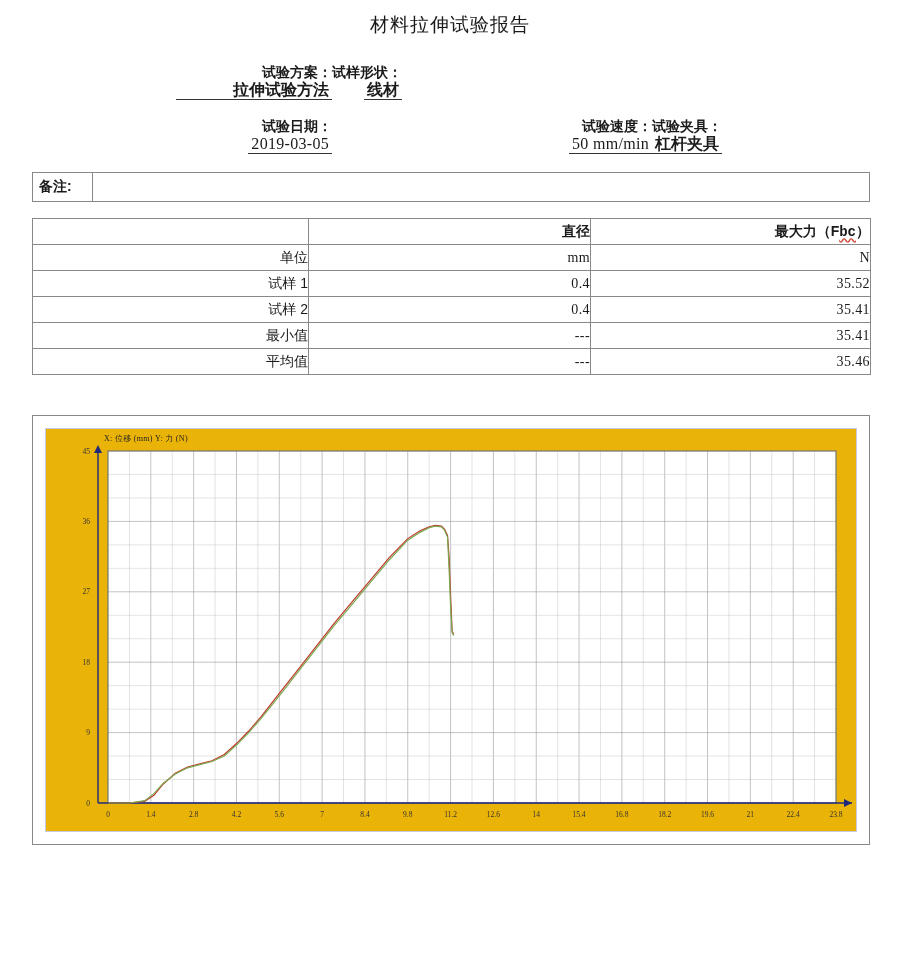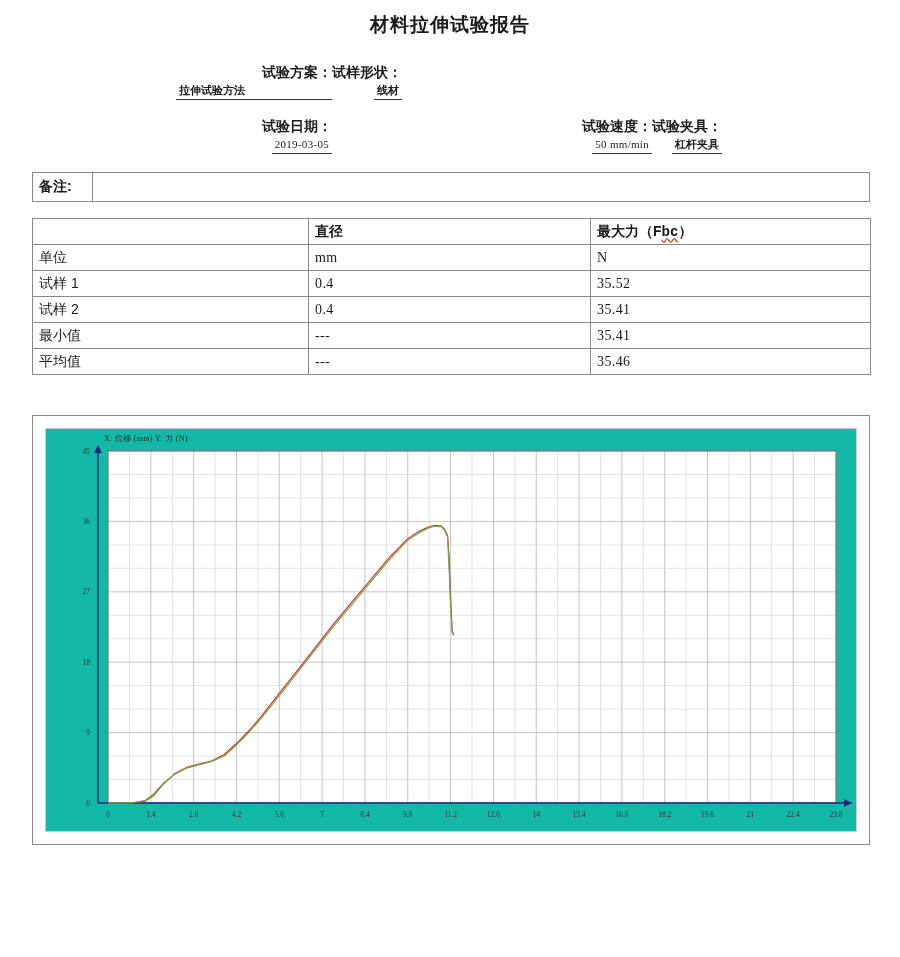--- a/index.html
+++ b/index.html
@@ -17,21 +17,21 @@
   }
   .page {
     position: relative;
     width: 900px;
     height: 957px;
   }
   
   .doc-title {
     text-align: center;
     font-size: 19px;
-    font-weight: bold;
+    font-weight: normal;
     letter-spacing: 1px;
     padding-top: 12px;
   }
   
   .header-block {
     margin: 26px 0 0 0;
     padding: 0 30px 0 32px;
   }
   .field-row {
     display: flex;
@@ -47,22 +47,23 @@
   .fld-label {
     font-weight: bold;
     white-space: nowrap;
     font-size: 14px;
   }
   .fld-value {
     border-bottom: 1px solid #333;
     font-weight: bold;
     padding: 0 3px 1px 3px;
     white-space: nowrap;
-    font-size: 11px;
+    font-size: 16px;
     line-height: 16px;
+    text-align: right;
   }
   .fld-value.mono {
     font-family: "Liberation Serif", serif;
     font-weight: normal;
     letter-spacing: 0.3px;
   }
   .col-a { width: 300px; }
   .col-b { width: 320px; }
   .col-c { width: auto; }
 
@@ -90,21 +91,21 @@
   table.data {
     margin: 16px 30px 0 32px;
     border-collapse: collapse;
     width: 838px;
     table-layout: fixed;
   }
   table.data td, table.data th {
     border: 1px solid #888;
     height: 25px;
     font-size: 14px;
-    text-align: left;
+    text-align: right;
     padding: 0 0 0 6px;
     font-weight: normal;
   }
   table.data th {
     font-weight: bold;
   }
   table.data col.c1 { width: 276px; }
   table.data col.c2 { width: 282px; }
   table.data col.c3 { width: 280px; }
   .cell-num {
@@ -125,21 +126,21 @@
     margin: 40px 30px 0 32px;
     border: 1px solid #888;
     height: 430px;
     padding: 12px;
     box-sizing: border-box;
     background: #ffffff;
   }
   .chart-inner {
     width: 100%;
     height: 100%;
-    background: #14b8a6;
+    background: #eab308;
     box-sizing: border-box;
     border: 1px solid #c6c9e0;
     position: relative;
   }
   .chart-legend {
     position: absolute;
     left: 58px;
     top: 4px;
     font-size: 8px;
     font-family: "Liberation Serif", serif;

